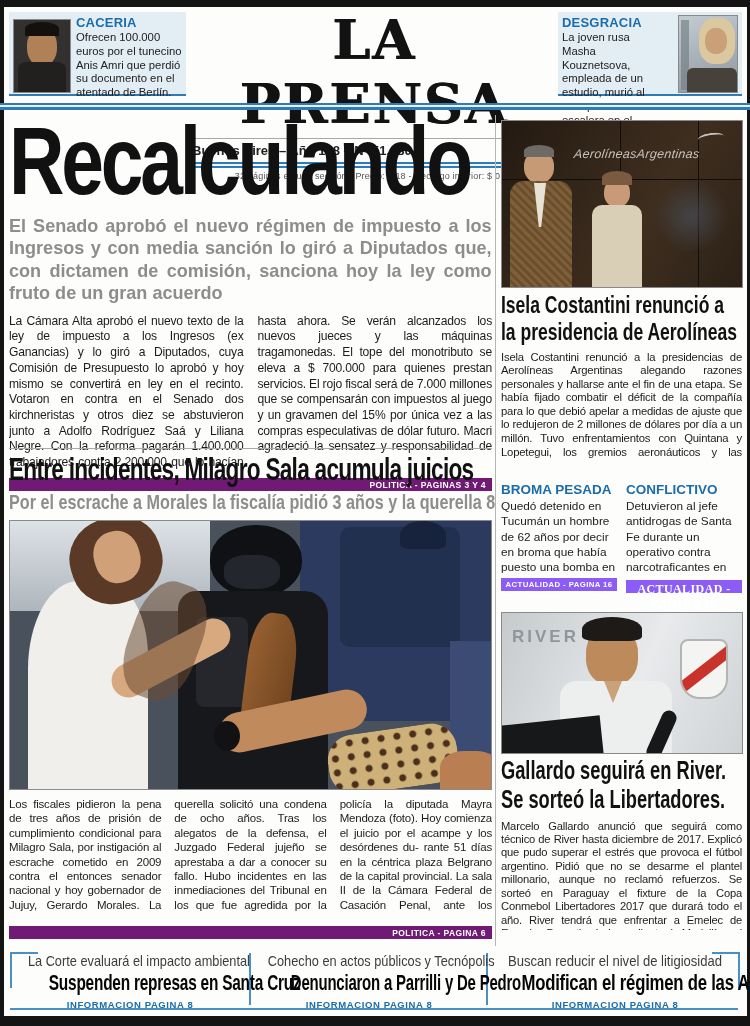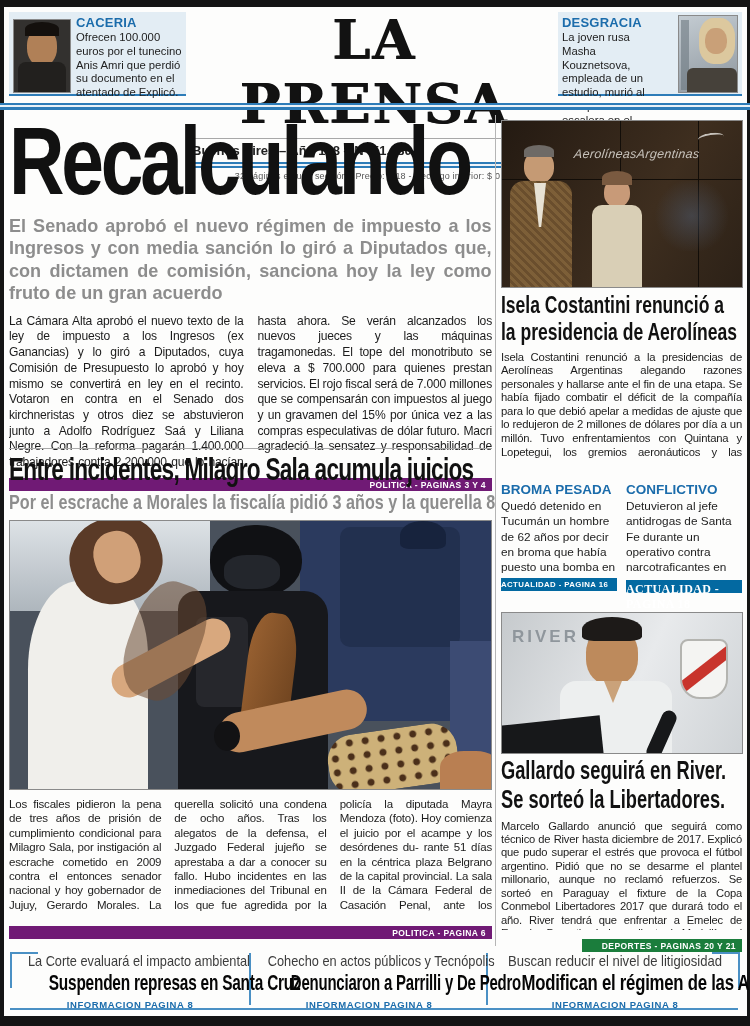--- a/index.html
+++ b/index.html
@@ -32,21 +32,21 @@
   .h3{font-weight:bold;font-size:24px;line-height:1.12;color:#111;}
   .h4{font-weight:bold;font-size:25px;line-height:1.15;color:#111;}
   .bodytxt{font-size:12.1px;line-height:1.3;text-align:justify;color:#1c1c1c;
            letter-spacing:-.2px;overflow:hidden;}
   .cols2{column-count:2;column-gap:14px;}
   .cols3{column-count:3;column-gap:13px;font-size:11.5px;line-height:1.25;}
   
   .tag{height:13px;font-size:8.5px;font-weight:bold;letter-spacing:.4px;color:#fff;
        text-align:right;padding:2px 6px 0 0;box-sizing:border-box;}
   .tag-blue{background:#701a75;}
-  .tag-orange{background:#0369a1;text-align:left;padding-right:0;}
+  .tag-orange{background:#8b5cf6;text-align:center;padding-right:0;}
   .tag-gold{background:#cf9d2a;color:#1e5d96;}
   .tag-green{background:#1b7d3c;}
   .brief .kick{color:#1b6cab;font-weight:bold;font-size:13.5px;}
   .brief .btxt{font-size:11.8px;line-height:1.3;color:#222;margin-top:2px;}
   .vline{width:1px;background:#b5b5b5;}
   .rule{border-top:1px solid #a8a8a8;}
   
   .photo{border:1px solid #8a8a8a;overflow:hidden;background:#444;}
   .ph{position:absolute;}
   
@@ -67,21 +67,21 @@
 
   <div class="abs promo" style="left:9px;top:12px;width:177px;height:84px;padding:3px 4px;box-sizing:border-box;">
     <div style="display:flex;gap:5px;">
       <div class="photo" style="width:56px;height:72px;position:relative;flex:0 0 auto;margin-top:4px;background:#33312f;">
         <div class="ph" style="left:13px;top:8px;width:30px;height:38px;border-radius:46%;background:#b08057;"></div>
         <div class="ph" style="left:11px;top:2px;width:34px;height:14px;border-radius:50% 50% 0 0;background:#14100d;"></div>
         <div class="ph" style="left:4px;top:42px;width:48px;height:30px;background:#22201e;border-radius:8px 8px 0 0;"></div>
       </div>
       <div style="flex:1;">
         <div class="kick">CACERIA</div>
-        <div class="ptxt">Ofrecen 100.000 euros por el tunecino Anis Amri que perdió su documento en el atentado de Explicó.</div>
+        <div class="ptxt">Ofrecen 100.000 euros por el tunecino Anis Amri que perdió su documento en el atentado de Berlín.</div>
         <div class="ppage">PAGINA 12</div>
       </div>
     </div>
   </div>
 
   <div class="abs" style="left:192px;top:8px;width:364px;">
     <div class="mast-title">LA PRENSA</div>
     <div class="rule" style="margin-top:2px;"></div>
     <div style="display:flex;justify-content:space-between;margin-top:4px;">
       <span class="dateline">Buenos Aires – Año 148 – Nº 51.280</span>
@@ -210,23 +210,20 @@
     <div class="ph" style="left:58px;top:68px;width:112px;height:72px;border-radius:16px 16px 0 0;background:#edefef;"></div>
     <div class="ph" style="left:102px;top:68px;width:18px;height:22px;background:#caa27a;clip-path:polygon(0 0,100% 0,50% 100%);"></div>
 
     <div class="ph" style="left:152px;top:96px;width:15px;height:52px;border-radius:8px;background:#17181a;transform:rotate(24deg);"></div>
     <div class="ph" style="left:-10px;top:108px;width:110px;height:40px;background:#17181a;transform:rotate(-6deg);"></div>
   </div>
 
   <div class="abs" style="left:501px;top:756px;width:241px;">
     <div class="h4 sqlm" style="--sx:.73;width:334px;">Gallardo seguirá en River. Se sorteó la Libertadores.</div>
     <div class="bodytxt" style="margin-top:6px;height:110px;font-size:11.2px;line-height:1.2;">Marcelo Gallardo anunció que seguirá como técnico de River hasta diciembre de 2017. Explicó que pudo superar el estrés que provoca el fútbol argentino. Pidió que no se desarme el plantel millonario, aunque no reclamó refuerzos. Se sorteó en Paraguay el fixture de la Copa Conmebol Libertadores 2017 que durará todo el año. River tendrá que enfrentar a Emelec de Ecuador, Deportivo Independiente de Medellín y el Melgar de Perú. Suerte diversa para los otros argentinos.</div>
-    <div style="margin-top:5px;text-align:right;">
-      <div class="tag tag-green" style="display:inline-block;width:160px;">DEPORTES - PAGINAS 20 Y 21</div>
-    </div>
   </div>
 
   <div class="abs bstrip" style="left:8px;top:951px;width:734px;height:60px;">
 
     <div class="abs bluebr" style="left:2px;top:1px;width:26px;height:34px;border-width:2px 0 0 2px;"></div>
     <div class="abs bluebr" style="left:704px;top:1px;width:26px;height:34px;border-width:2px 2px 0 0;"></div>
     <div class="abs bluebr" style="left:2px;top:57px;width:728px;height:0;border-width:2px 0 0 0;"></div>
     <div class="abs" style="left:241px;top:2px;width:2px;height:52px;background:#4a90c4;"></div>
     <div class="abs" style="left:478px;top:2px;width:2px;height:52px;background:#4a90c4;"></div>
 

